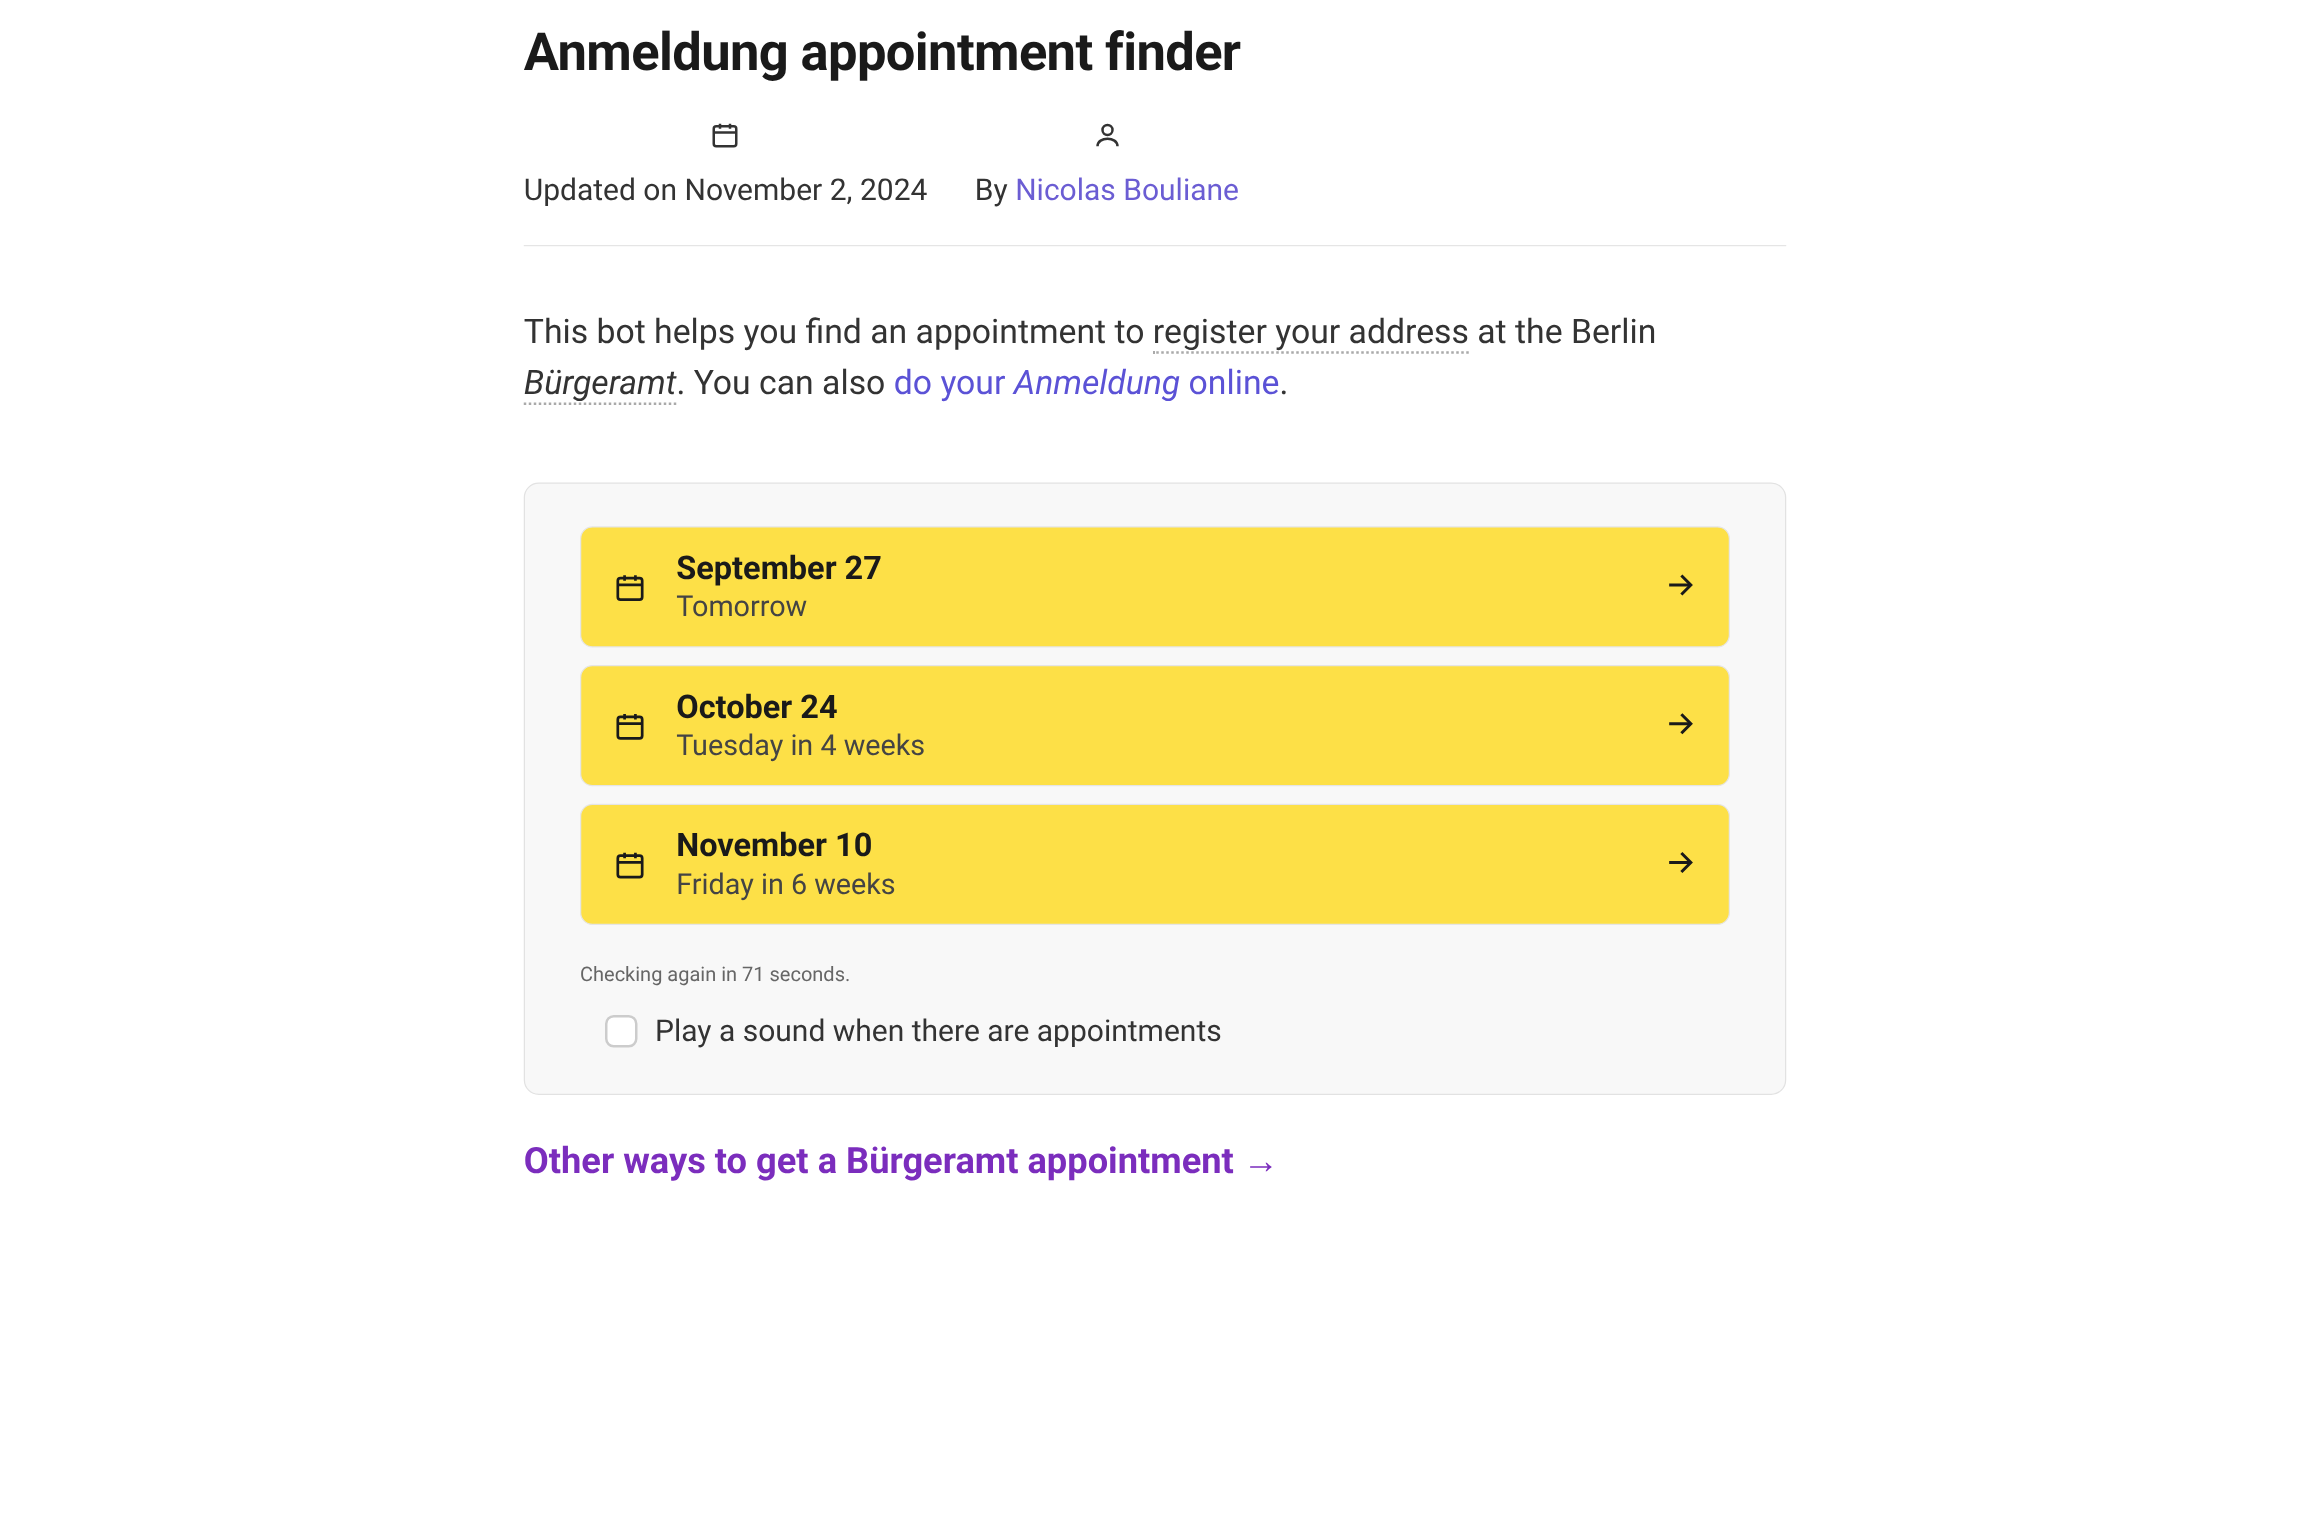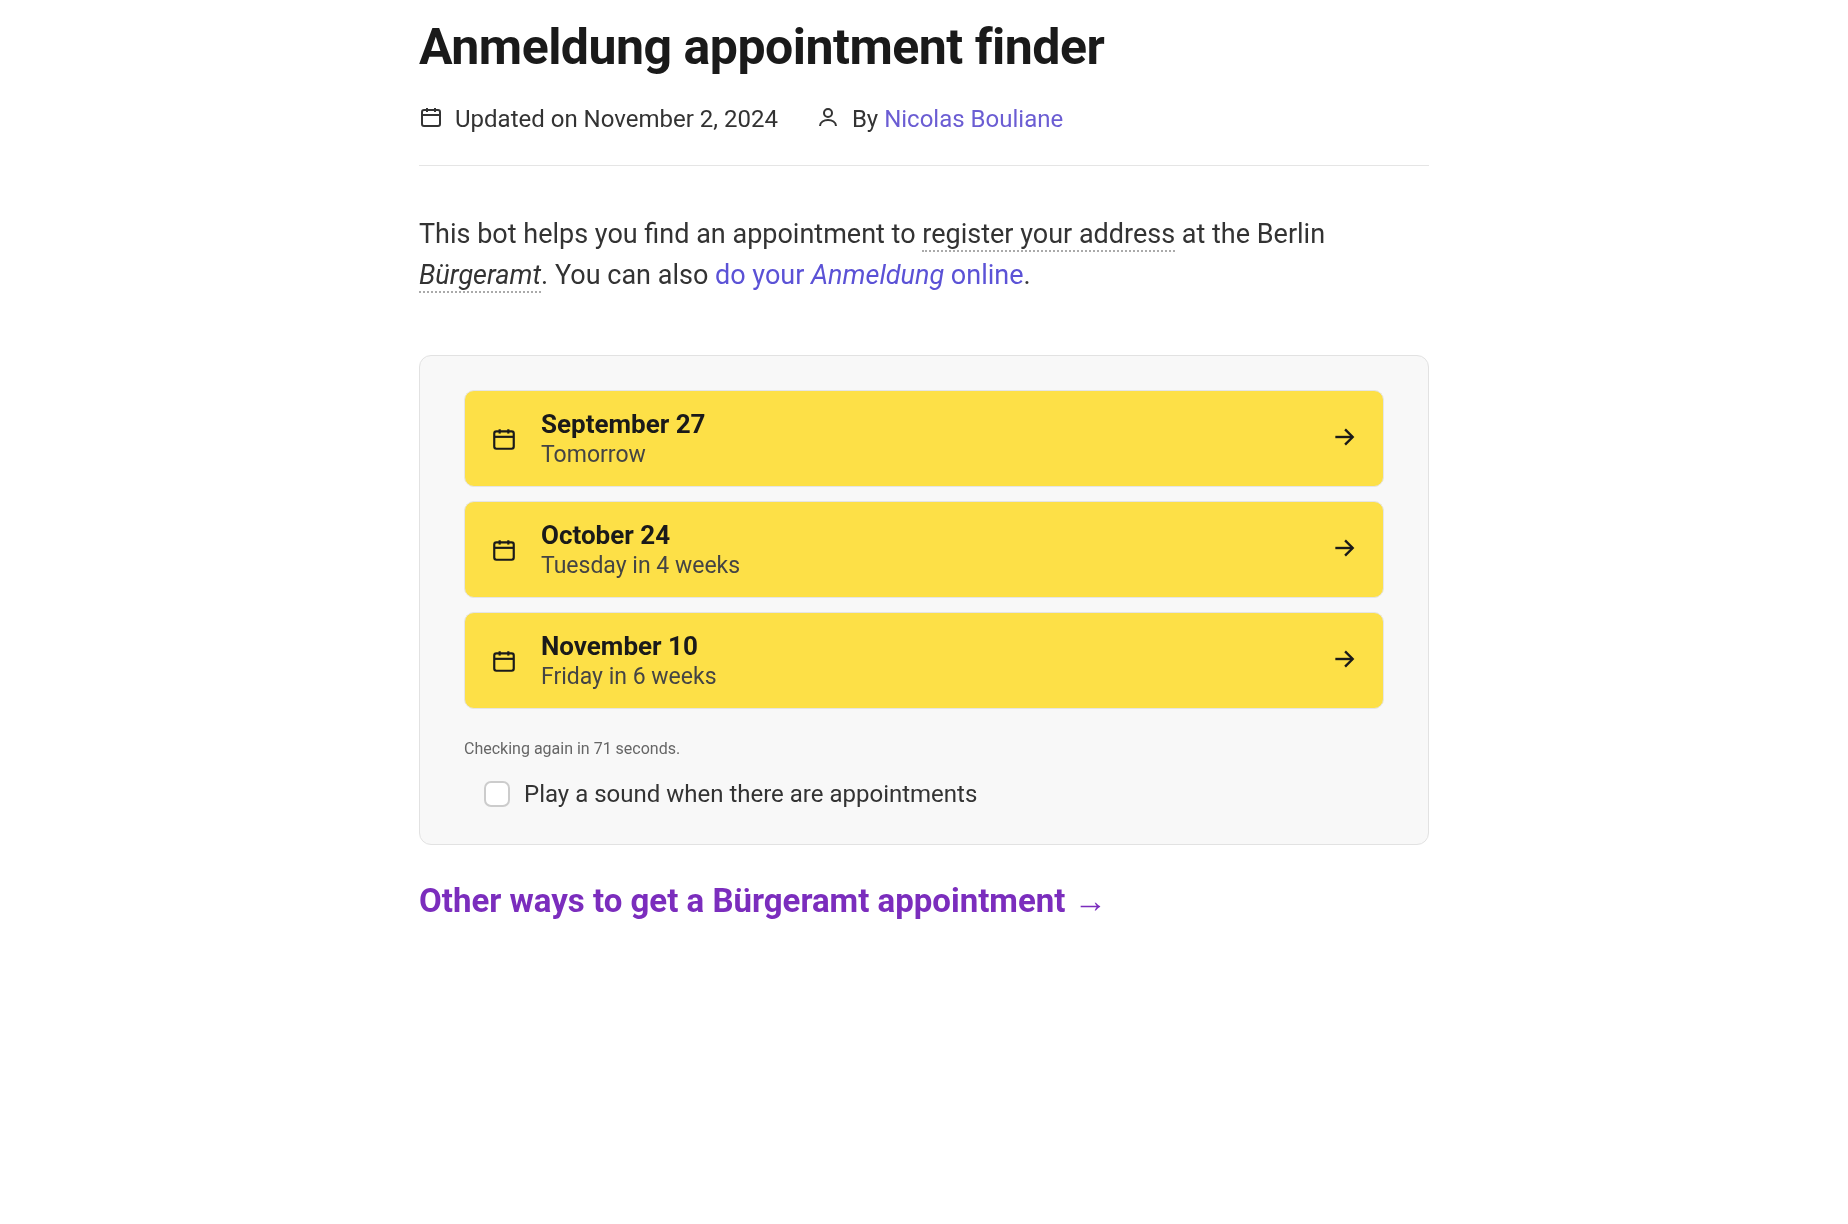--- a/index.html
+++ b/index.html
@@ -12,41 +12,42 @@
       background: #fff;
       color: #1a1a1a;
       padding: 0;
     }
     .container {
       max-width: 1050px;
       margin: 0 auto;
       padding: 0 20px;
     }
     h1 {
-      font-size: 50px;
+      font-size: 42px;
       font-weight: 700;
       letter-spacing: -0.5px;
       margin-top: 20px;
       margin-bottom: 30px;
       line-height: 1.1;
     }
     .meta-row {
       display: flex;
       gap: 38px;
       align-items: center;
       font-size: 24px;
       color: #333;
       padding-bottom: 30px;
       border-bottom: 1px solid #e5e5e5;
       margin-bottom: 48px;
     }
     .meta-item {
       display: flex;
-      align-items: flex-start;
+      align-items: center;
       gap: 12px;
+      flex-direction: column;
     }
     .meta-item svg {
       width: 24px;
       height: 24px;
       stroke: #333;
       stroke-width: 2;
       fill: none;
     }
     .author-link {
       color: #6b5dd3;
@@ -135,21 +136,21 @@
       border: 2px solid #ccc;
       border-radius: 7px;
       background: #fff;
       cursor: pointer;
     }
     .sound-label {
       font-size: 24px;
       color: #333;
     }
     .other-ways {
-      font-size: 33px;
+      font-size: 29px;
       font-weight: 700;
       color: #7b2dbd;
       text-decoration: none;
       display: inline-flex;
       align-items: center;
       gap: 6px;
     }
   </style>
 </head>
 <body>

